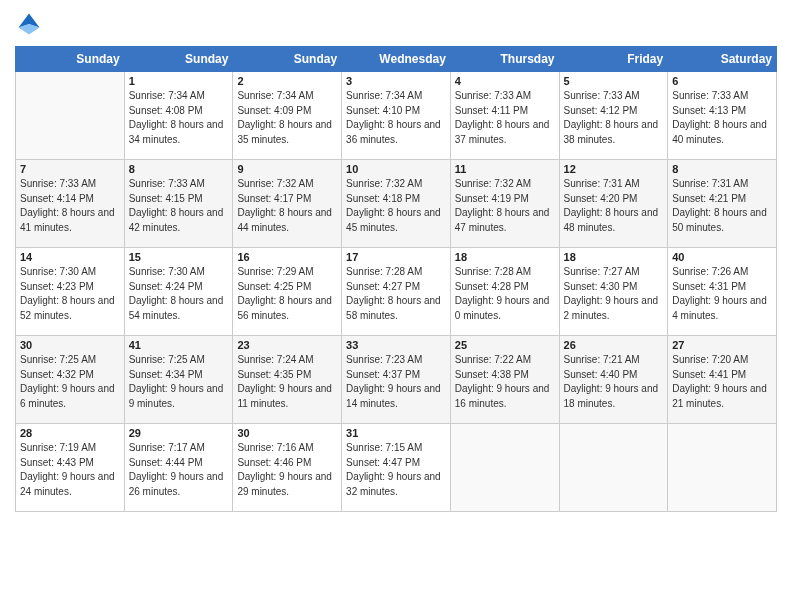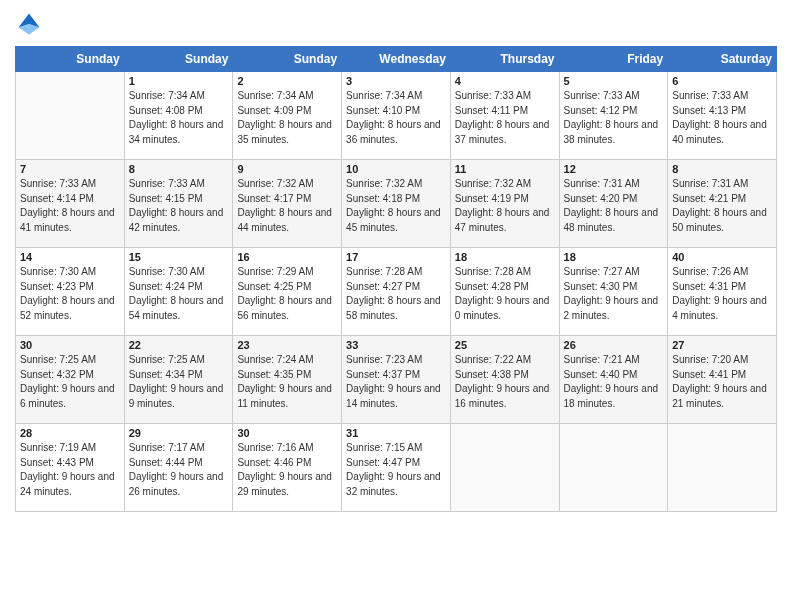--- a/index.html
+++ b/index.html
@@ -216,21 +216,21 @@
             <span class="day-num">40</span>
             <div class="cell-content">Sunrise: 7:26 AM<br>Sunset: 4:31 PM<br>Daylight: 9 hours and 4 minutes.</div>
           </td>
         </tr>
         <tr>
           <td>
             <span class="day-num">30</span>
             <div class="cell-content">Sunrise: 7:25 AM<br>Sunset: 4:32 PM<br>Daylight: 9 hours and 6 minutes.</div>
           </td>
           <td>
-            <span class="day-num">22</span>
+            <span class="day-num">41</span>
             <div class="cell-content">Sunrise: 7:25 AM<br>Sunset: 4:34 PM<br>Daylight: 9 hours and 9 minutes.</div>
           </td>
           <td>
             <span class="day-num">23</span>
             <div class="cell-content">Sunrise: 7:24 AM<br>Sunset: 4:35 PM<br>Daylight: 9 hours and 11 minutes.</div>
           </td>
           <td>
             <span class="day-num">33</span>
             <div class="cell-content">Sunrise: 7:23 AM<br>Sunset: 4:37 PM<br>Daylight: 9 hours and 14 minutes.</div>
           </td>

